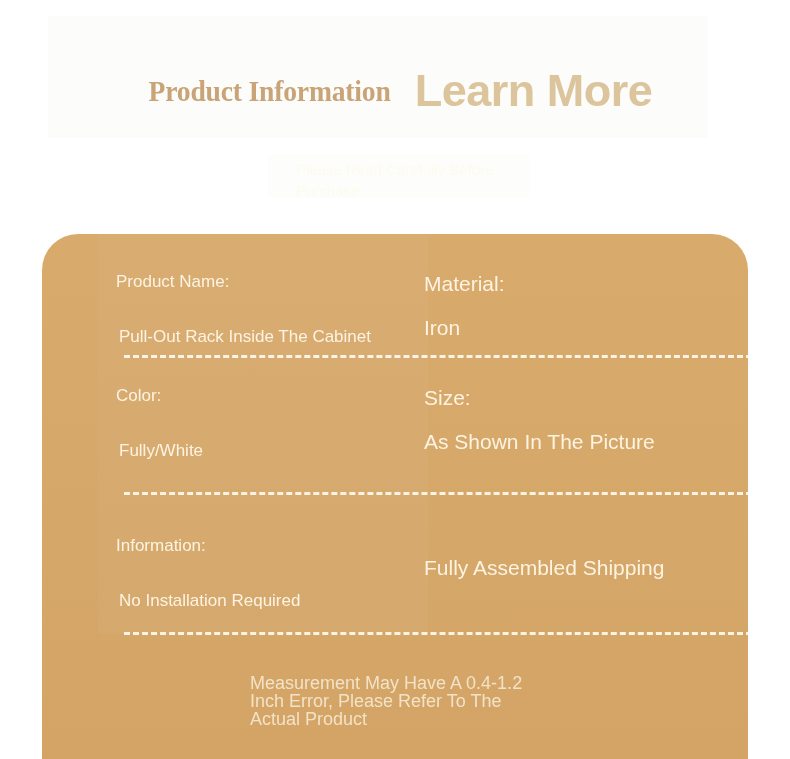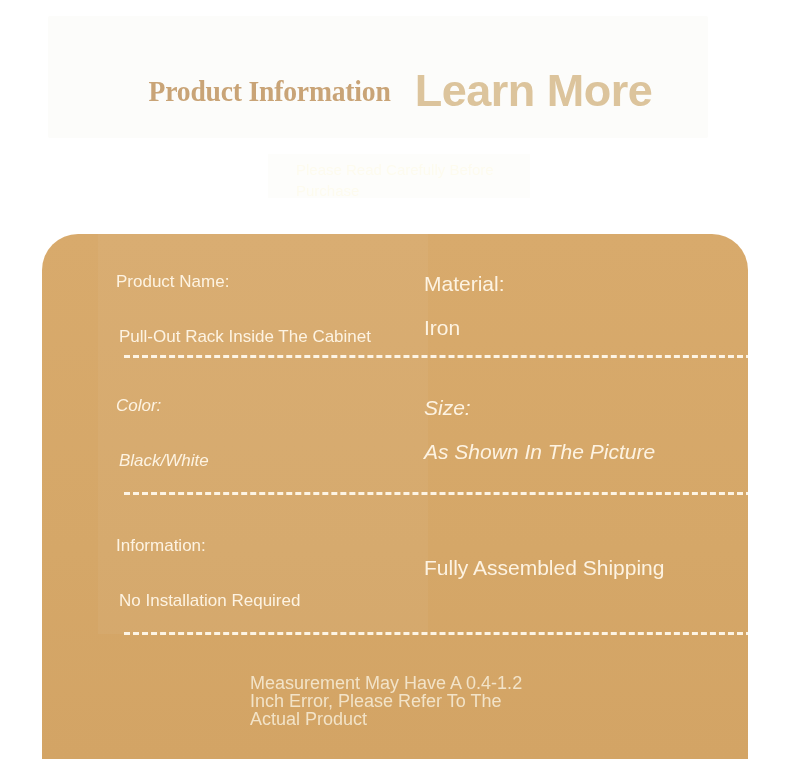--- a/index.html
+++ b/index.html
@@ -169,24 +169,24 @@
       <div class="lbl">Product Name:</div>
       <div class="val">Pull-Out Rack Inside The Cabinet</div>
     </div>
     <div class="spec-col col-right">
       <div class="lbl">Material:</div>
       <div class="val">Iron</div>
     </div>
   </div>
   <div class="divider" style="top:121px;"></div>
 
-  <div class="spec-row" style="top:162px;font-style:italic;">
+  <div class="spec-row" style="top:152px;">
     <div class="spec-col col-left">
       <div class="lbl">Color:</div>
-      <div class="val">Black/White</div>
+      <div class="val">Fully/White</div>
     </div>
     <div class="spec-col col-right">
       <div class="lbl">Size:</div>
       <div class="val">As Shown In The Picture</div>
     </div>
   </div>
   <div class="divider" style="top:258px;"></div>
 
   <div class="spec-row" style="top:302px;">
     <div class="spec-col col-left">

